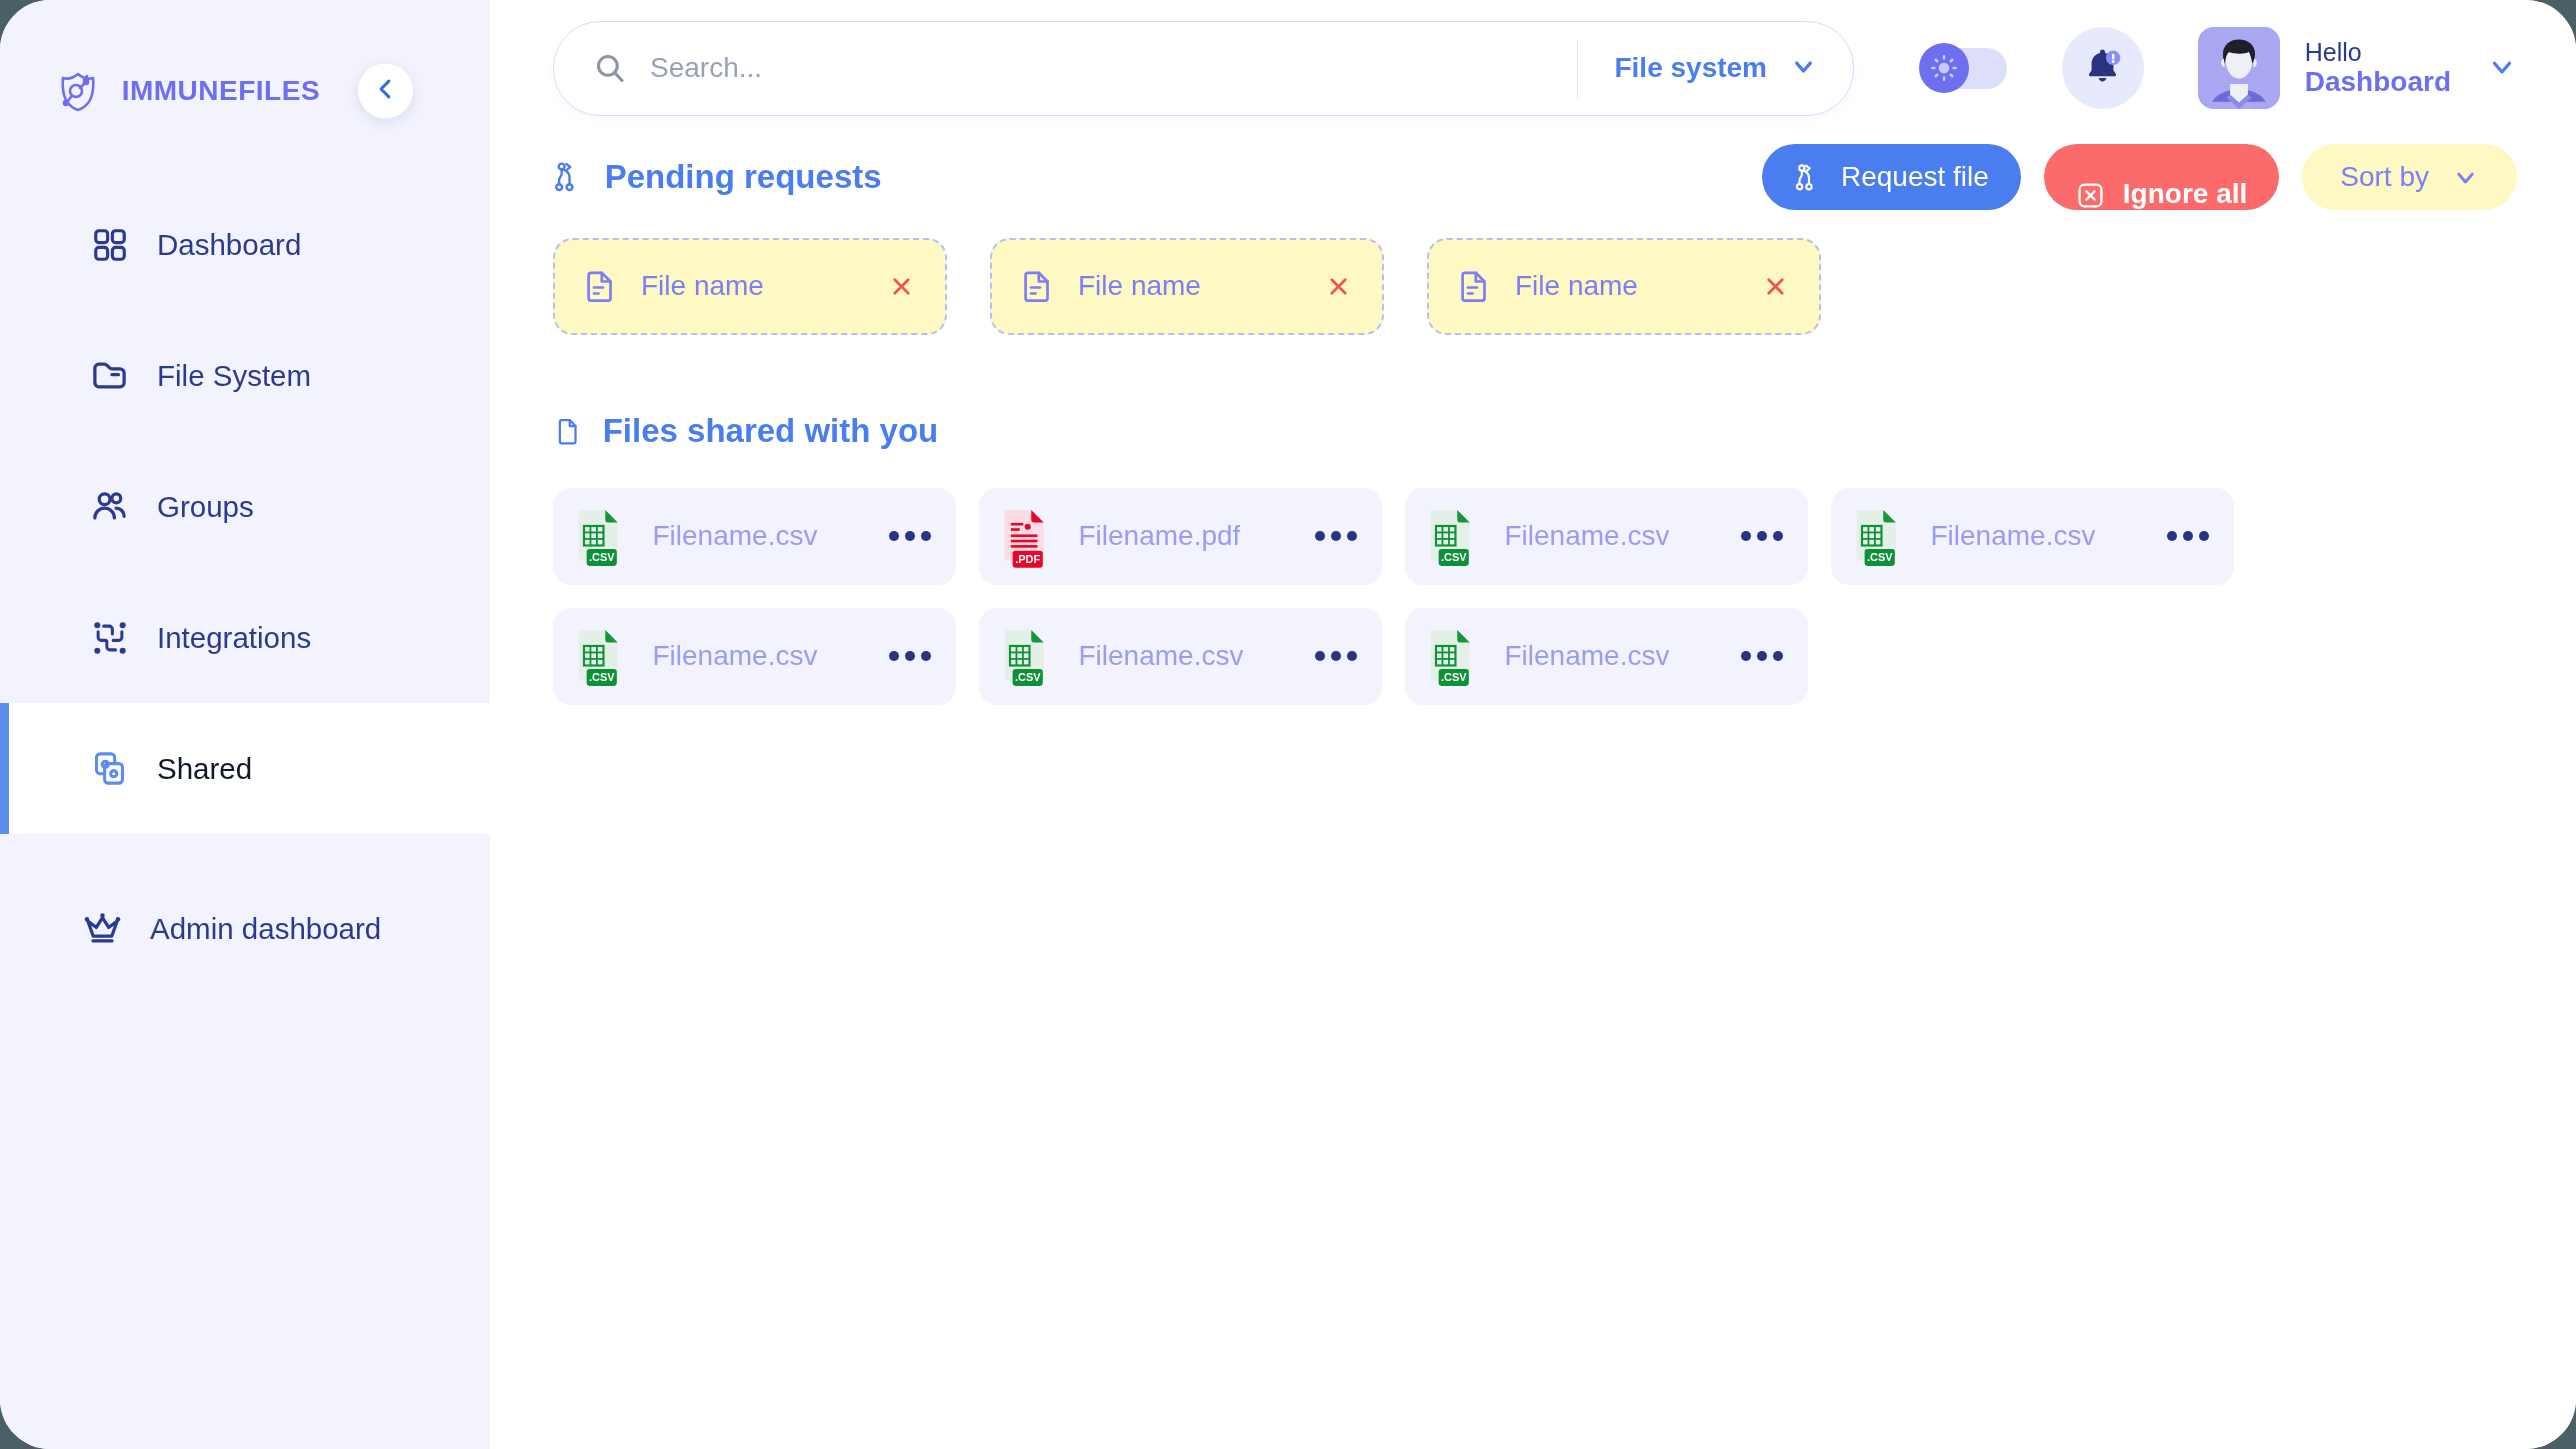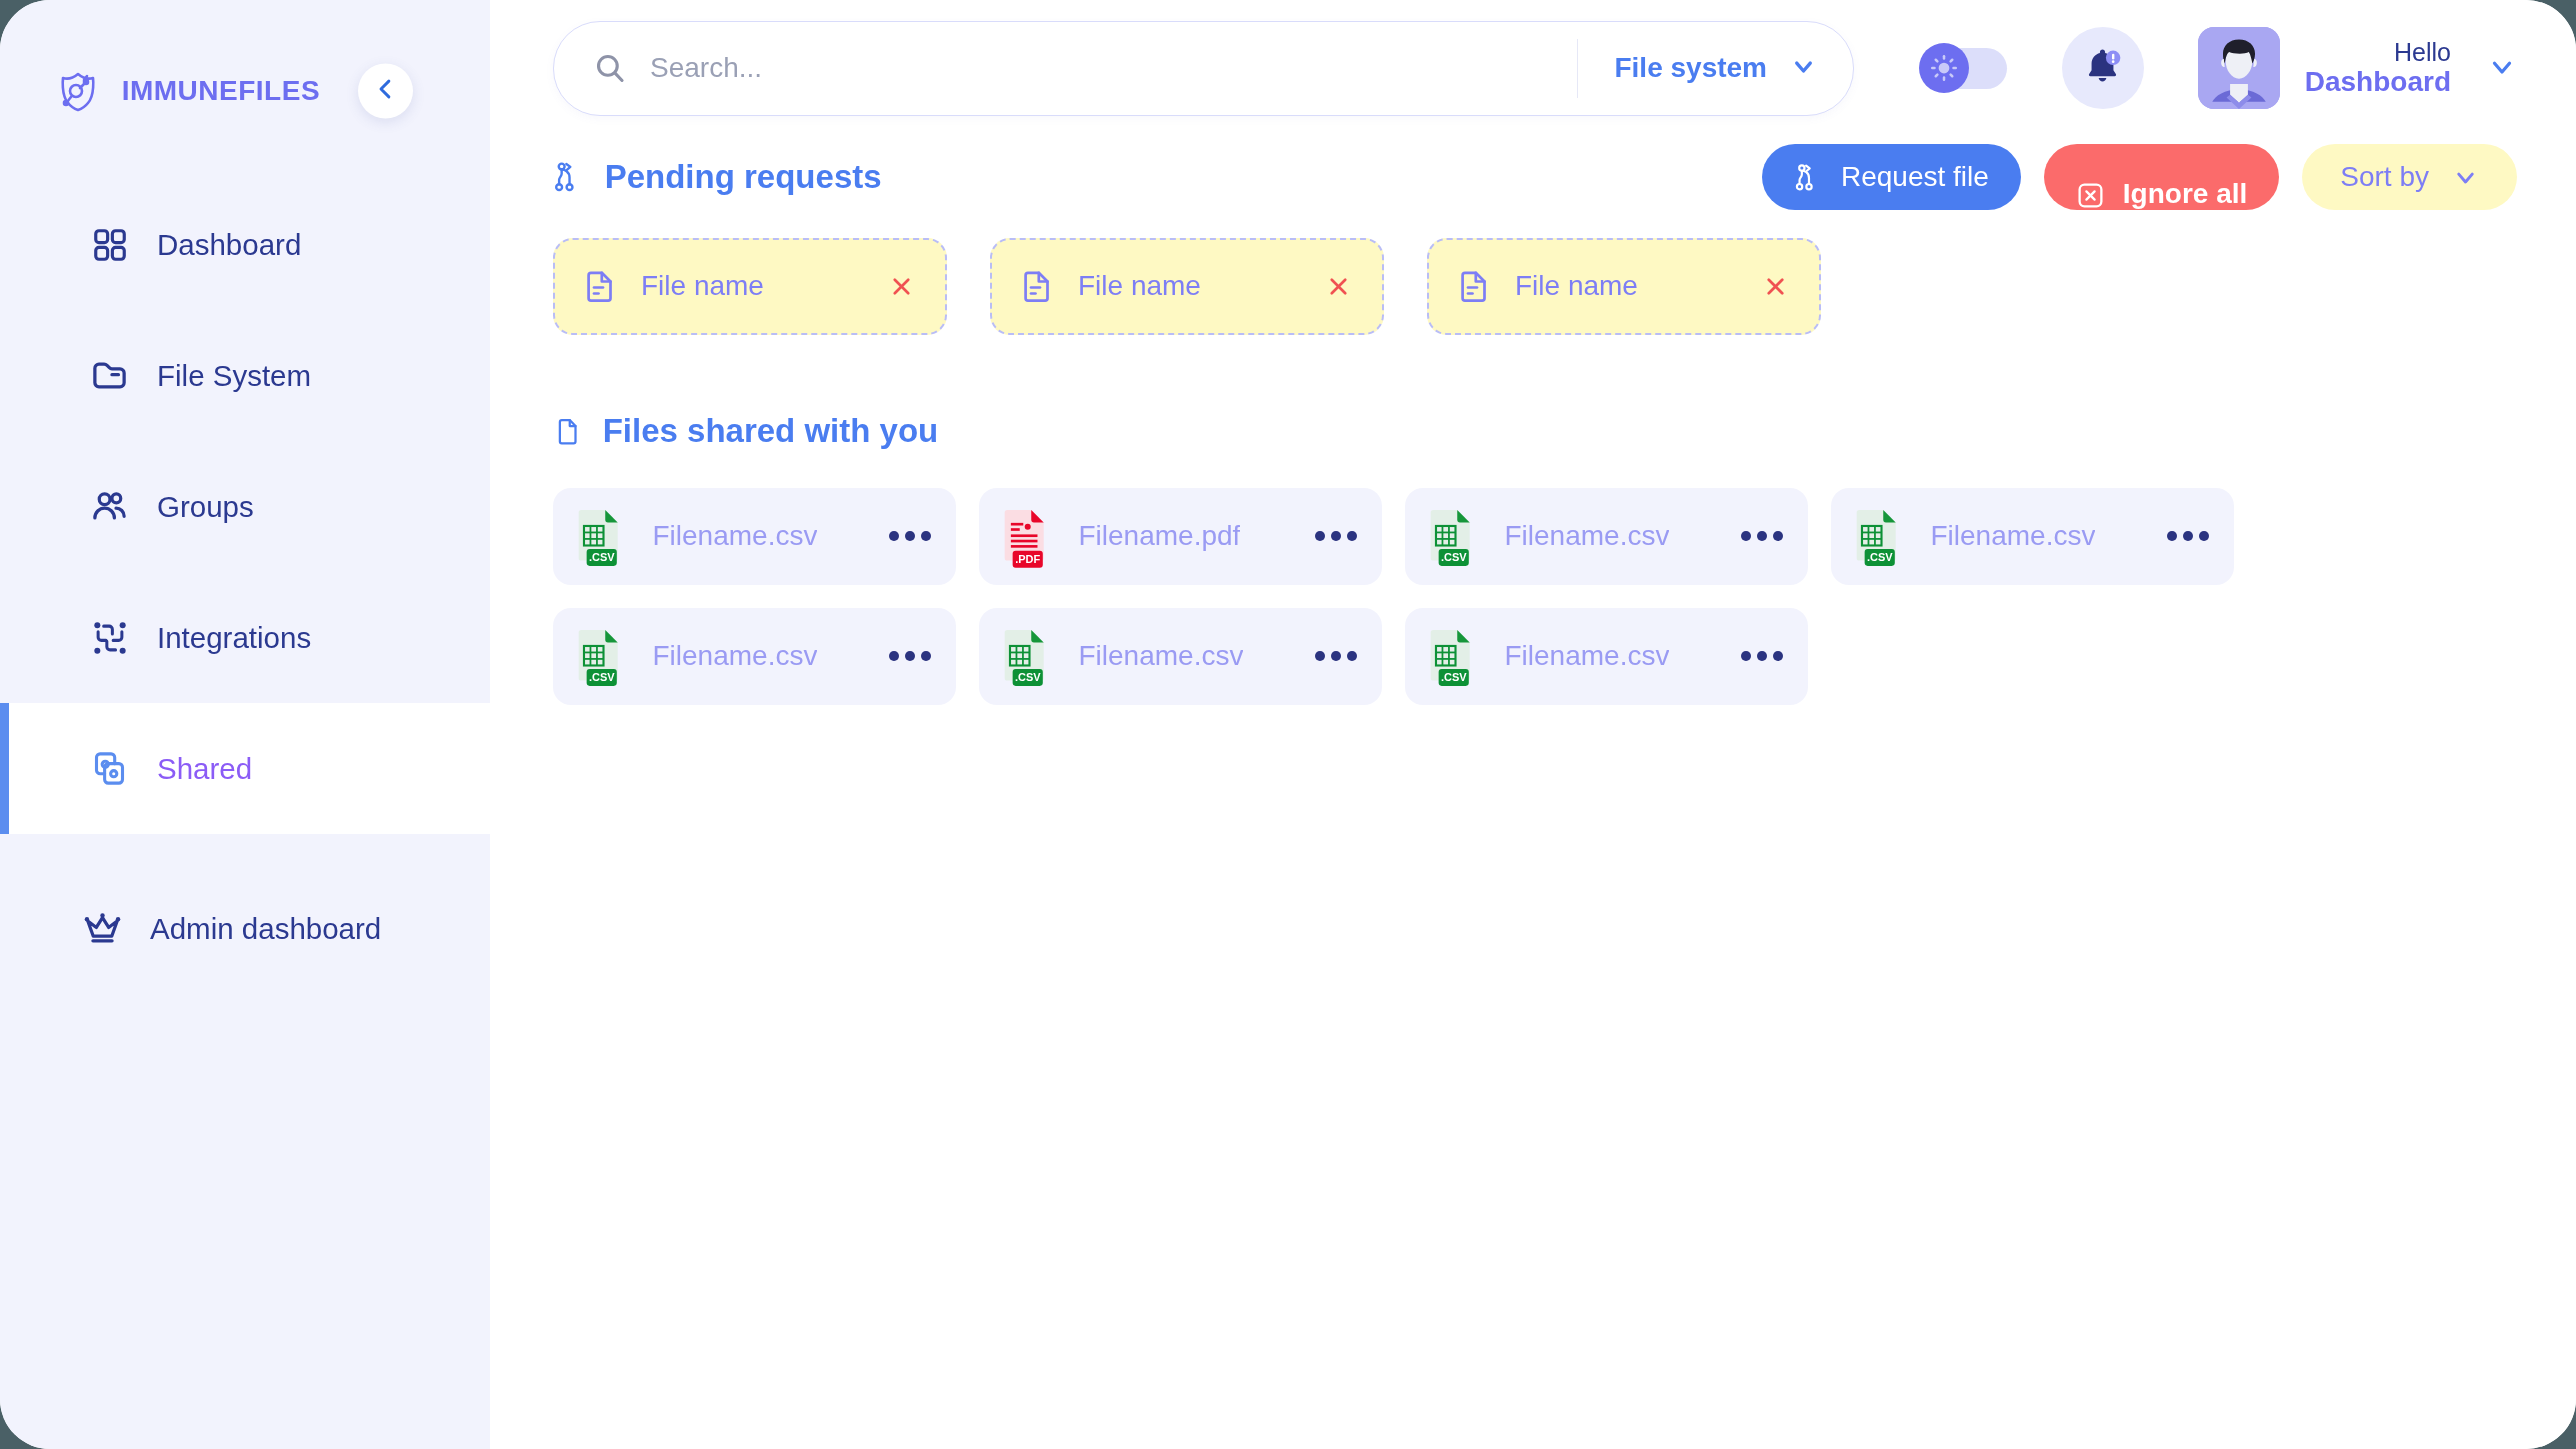--- a/index.html
+++ b/index.html
@@ -78,21 +78,21 @@
   .nav-item .nav-label {
     margin-left: 27px;
     font-size: 29.5px;
     color: #2b3990;
     white-space: nowrap;
   }
 
   .nav-item.active {
     background: #ffffff;
   }
-  .nav-item.active .nav-label { color: #8b5cf6; }
+  .nav-item.active .nav-label { color: #0f172a; }
   .nav-item.active::before {
     content: "";
     position: absolute;
     left: 0; top: 0; bottom: 0;
     width: 9px;
     background: #5b8def;
   }
 
   .nav-item.admin { margin-top: 29px; padding-left: 82px; align-items: center; }
 
@@ -190,21 +190,21 @@
     align-items: center;
     cursor: pointer;
   }
   .avatar {
     width: 82px; height: 82px;
     border-radius: 16px;
     background: #a9a7f2;
     overflow: hidden;
     flex: 0 0 82px;
   }
-  .user-text { margin-left: 25px; line-height: 1.15; text-align: right; }
+  .user-text { margin-left: 25px; line-height: 1.15; }
   .hello { font-size: 25px; color: #2b3990; }
   .username { font-size: 28px; font-weight: 700; color: #6d6ef0; }
   .user-chev { margin-left: 36px; }
 
   
   .content { padding: 0 59px 0 63px; }
 
   .section-head {
     display: flex;
     align-items: center;

